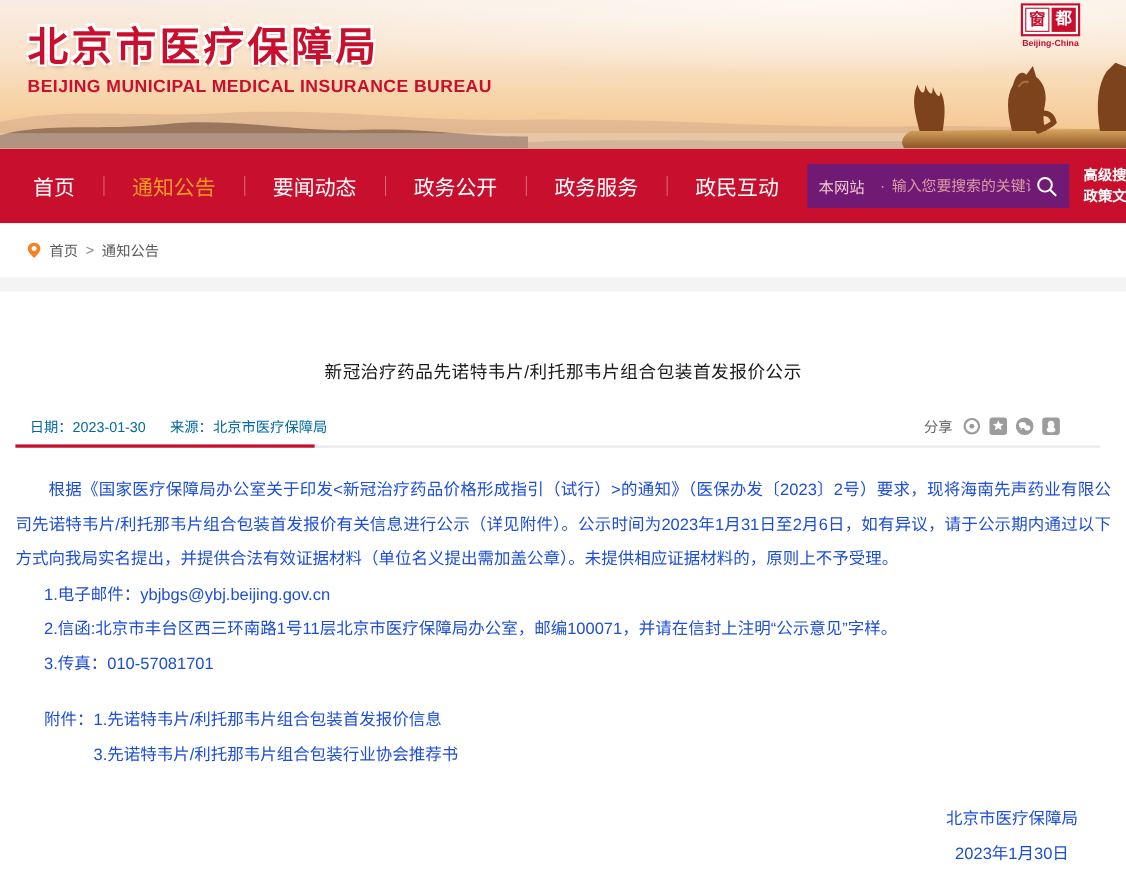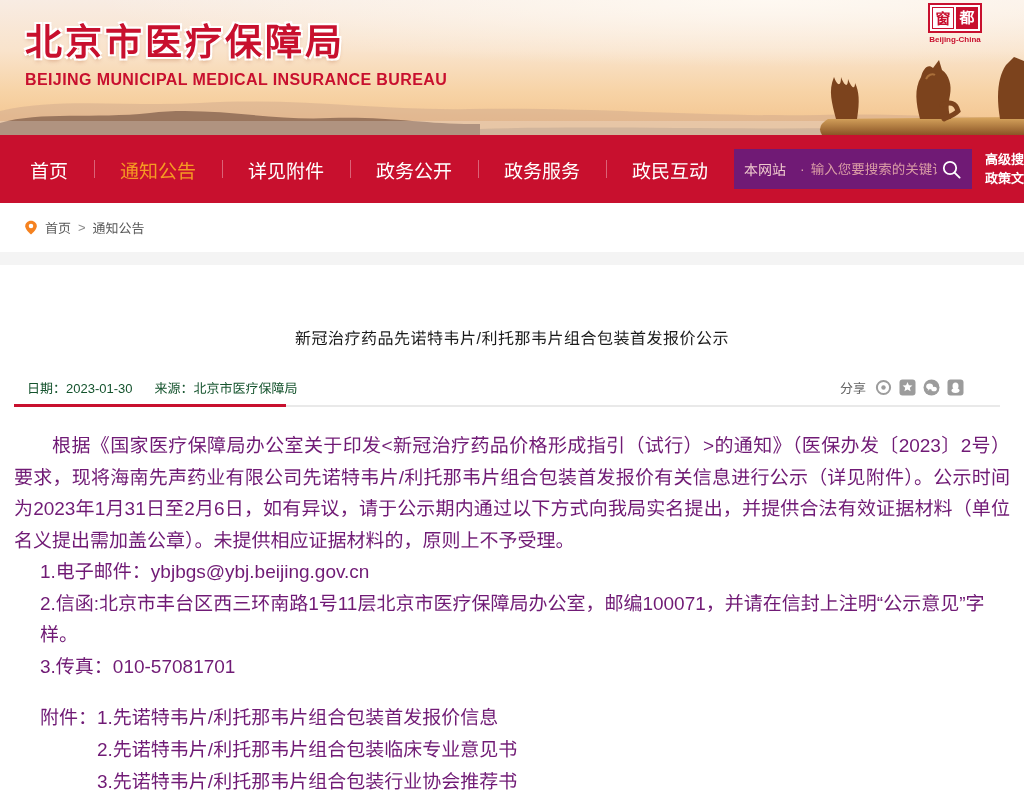--- a/index.html
+++ b/index.html
@@ -51,29 +51,29 @@
   .crumb a { color:#595959; text-decoration:none; cursor:pointer; }
   .crumb .sep { color:#8a8a8a; }
   .grayband { width:100%; height:13px; background:#f4f4f4; }
 
   
   .content { background:#fff; }
   .article-title { margin-top:60px; text-align:center; font-size:16px; font-weight:normal;
     color:#1a1a1a; letter-spacing:.5px; }
   .meta-row { display:flex; align-items:center; justify-content:space-between;
     margin:28px 14px 0; height:20px; }
-  .meta-left { display:flex; align-items:center; gap:22px; font-size:13px; color:#14532d; padding-left:13px; }
+  .meta-left { display:flex; align-items:center; gap:22px; font-size:13px; color:#0369a1; padding-left:13px; }
   .share-wrap { display:flex; align-items:center; gap:7px; padding-right:46px; }
   .share-label { font-size:13px; color:#666; margin-right:2px; }
   .share-icon { width:17px; height:17px; cursor:pointer; display:inline-flex; }
   .rule { position:relative; margin:7px 14px 0; height:3px; }
   .rule .gray { position:absolute; top:1px; left:0; right:10px; height:2px; background:#e9e9e9; }
   .rule .red { position:absolute; top:0; left:0; width:272px; height:3px; background:#c8102e; }
 
-  .body-text { font-size:19px; color:#701a75; line-height:31.5px; }
+  .body-text { font-size:15px; color:#1d4ed8; line-height:31.5px; }
   .main-para { margin:23px 14px 0; text-indent:2em; text-align:justify; }
   .contact-line { margin:0 14px; padding-left:26px; }
   .attachments { display:flex; margin:20px 14px 16px; padding-left:26px; }
   .attach-label { white-space:nowrap; line-height:32px; }
   .attach-list { list-style:none; }
   .attach-list li { line-height:32px; cursor:pointer; }
   .signature { margin-top:26px; padding-right:44px; text-align:right; }
   .signature .sig-inner { display:inline-block; text-align:center; }
   .signature div { line-height:32px; }
 </style>
@@ -113,21 +113,21 @@
         <div class="seal-cell b">都</div>
       </div>
       <div class="seal-caption">Beijing-China</div>
     </div>
   </div>
 
   <div class="nav">
     <ul class="nav-list">
       <li class="nav-item first">首页</li>
       <li class="nav-item active">通知公告</li>
-      <li class="nav-item">详见附件</li>
+      <li class="nav-item">要闻动态</li>
       <li class="nav-item">政务公开</li>
       <li class="nav-item">政务服务</li>
       <li class="nav-item">政民互动</li>
     </ul>
     <div class="nav-right">
       <div class="searchbox">
         <span class="search-scope">本网站</span>
         <span class="scope-dot">·</span>
         <input type="text" placeholder="输入您要搜索的关键词" style="">
         <button class="search-btn">
@@ -197,21 +197,20 @@
     <p class="body-text main-para">根据《国家医疗保障局办公室关于印发&lt;新冠治疗药品价格形成指引（试行）&gt;的通知》（医保办发〔2023〕2号）要求，现将海南先声药业有限公司先诺特韦片/利托那韦片组合包装首发报价有关信息进行公示（详见附件）。公示时间为2023年1月31日至2月6日，如有异议，请于公示期内通过以下方式向我局实名提出，并提供合法有效证据材料（单位名义提出需加盖公章）。未提供相应证据材料的，原则上不予受理。</p>
 
     <p class="body-text contact-line">1.电子邮件：ybjbgs@ybj.beijing.gov.cn</p>
     <p class="body-text contact-line">2.信函:北京市丰台区西三环南路1号11层北京市医疗保障局办公室，邮编100071，并请在信封上注明“公示意见”字样。</p>
     <p class="body-text contact-line">3.传真：010-57081701</p>
 
     <div class="attachments body-text">
       <span class="attach-label">附件：</span>
       <ul class="attach-list">
         <li>1.先诺特韦片/利托那韦片组合包装首发报价信息</li>
-        <li>2.先诺特韦片/利托那韦片组合包装临床专业意见书</li>
         <li>3.先诺特韦片/利托那韦片组合包装行业协会推荐书</li>
       </ul>
     </div>
 
     <div class="signature body-text">
       <div class="sig-inner">
         <div>北京市医疗保障局</div>
         <div>2023年1月30日</div>
       </div>
     </div>

